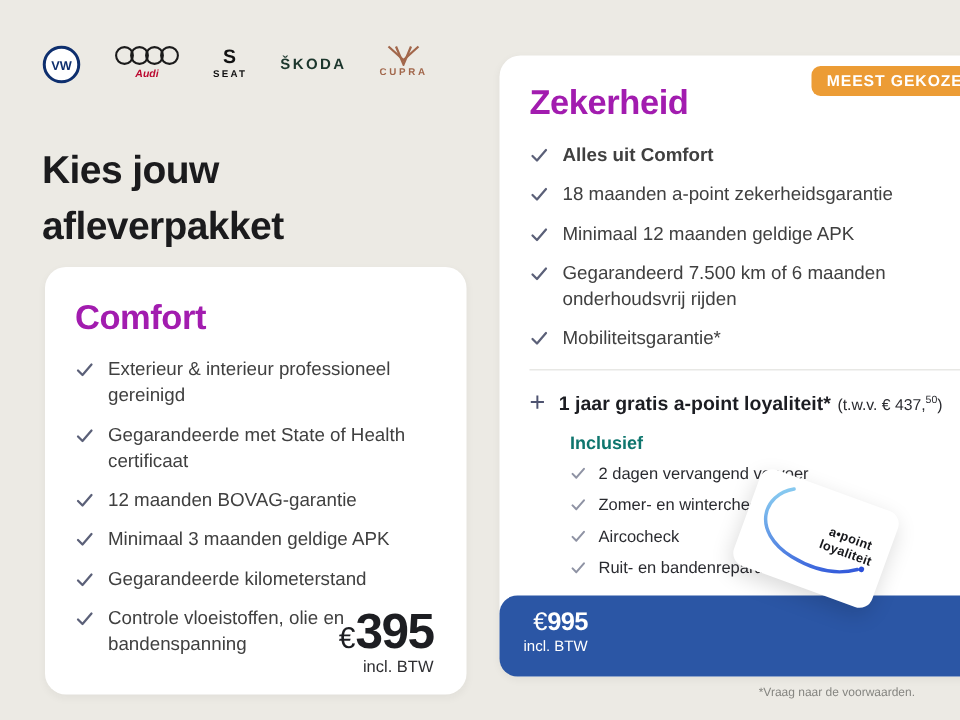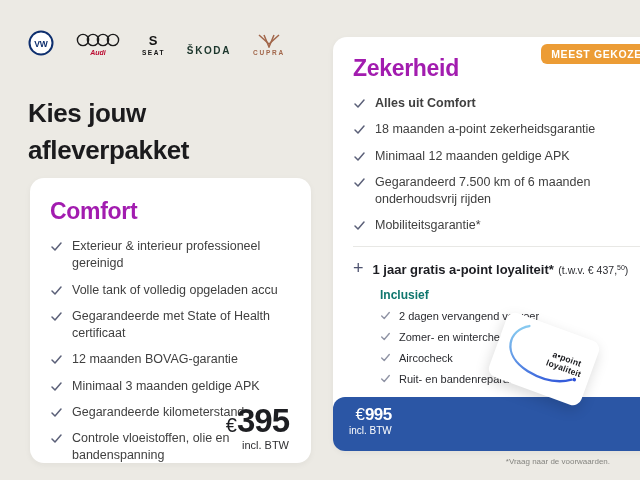--- a/index.html
+++ b/index.html
@@ -1,20 +1,20 @@
 <!DOCTYPE html>
 <html><head>
 <meta charset="utf-8">
 <style>
   html,body{margin:0;padding:0;}
   .page{position:relative;width:640px;height:480px;background:#ECEAE4;overflow:hidden;
         font-family:"Liberation Sans","DejaVu Sans",sans-serif;color:#1D1E22;}
 
   
-  .brands{position:absolute;left:28px;top:30px;display:flex;align-items:flex-end;gap:22px;}
+  .brands{position:absolute;left:28px;top:30px;display:flex;align-items:flex-start;gap:22px;}
   .brand{display:flex;flex-direction:column;align-items:center;gap:1px;}
   .audi-word{font-size:7px;font-weight:700;font-style:italic;color:#BB0A30;}
   .seat-word{font-size:6.5px;font-weight:700;letter-spacing:1.5px;color:#121212;}
   .skoda-word{font-size:10px;font-weight:700;letter-spacing:1.6px;color:#1C362C;margin-top:8px;}
   .cupra-word{font-size:6.5px;font-weight:700;letter-spacing:1.8px;color:#A2674B;}
 
   
   .heading{position:absolute;left:28px;top:78px;font-size:26px;line-height:37px;
            font-weight:600;letter-spacing:-0.4px;color:#1B1B1D;}
 
@@ -122,26 +122,20 @@
       <li>
           <svg class="chk" width="13" height="13" viewBox="0 0 13 13">
             <path d="M2 7 L5 10 L11 3" fill="none" stroke="#5B6078" stroke-width="1.5" stroke-linecap="round" stroke-linejoin="round"></path>
           </svg>
           <span>Exterieur &amp; interieur professioneel gereinigd</span>
         </li>
       <li>
           <svg class="chk" width="13" height="13" viewBox="0 0 13 13">
             <path d="M2 7 L5 10 L11 3" fill="none" stroke="#5B6078" stroke-width="1.5" stroke-linecap="round" stroke-linejoin="round"></path>
           </svg>
-          <span>Volle tank of volledig opgeladen accu</span>
-        </li>
-      <li>
-          <svg class="chk" width="13" height="13" viewBox="0 0 13 13">
-            <path d="M2 7 L5 10 L11 3" fill="none" stroke="#5B6078" stroke-width="1.5" stroke-linecap="round" stroke-linejoin="round"></path>
-          </svg>
           <span>Gegarandeerde met State of Health certificaat</span>
         </li>
       <li>
           <svg class="chk" width="13" height="13" viewBox="0 0 13 13">
             <path d="M2 7 L5 10 L11 3" fill="none" stroke="#5B6078" stroke-width="1.5" stroke-linecap="round" stroke-linejoin="round"></path>
           </svg>
           <span>12 maanden BOVAG-garantie</span>
         </li>
       <li>
           <svg class="chk" width="13" height="13" viewBox="0 0 13 13">

